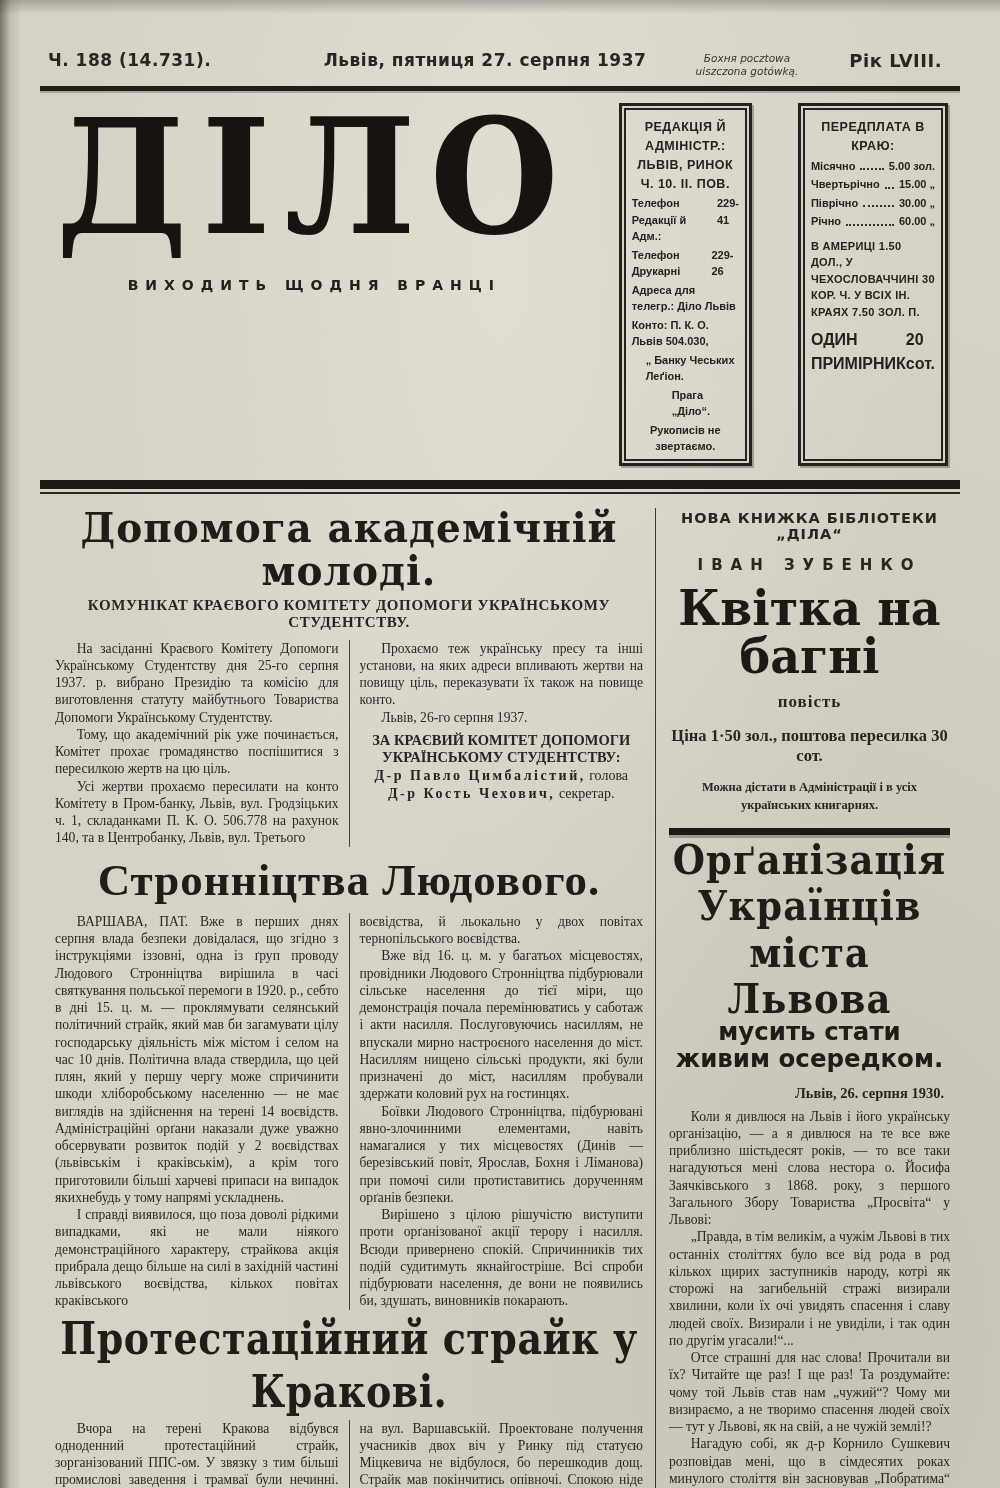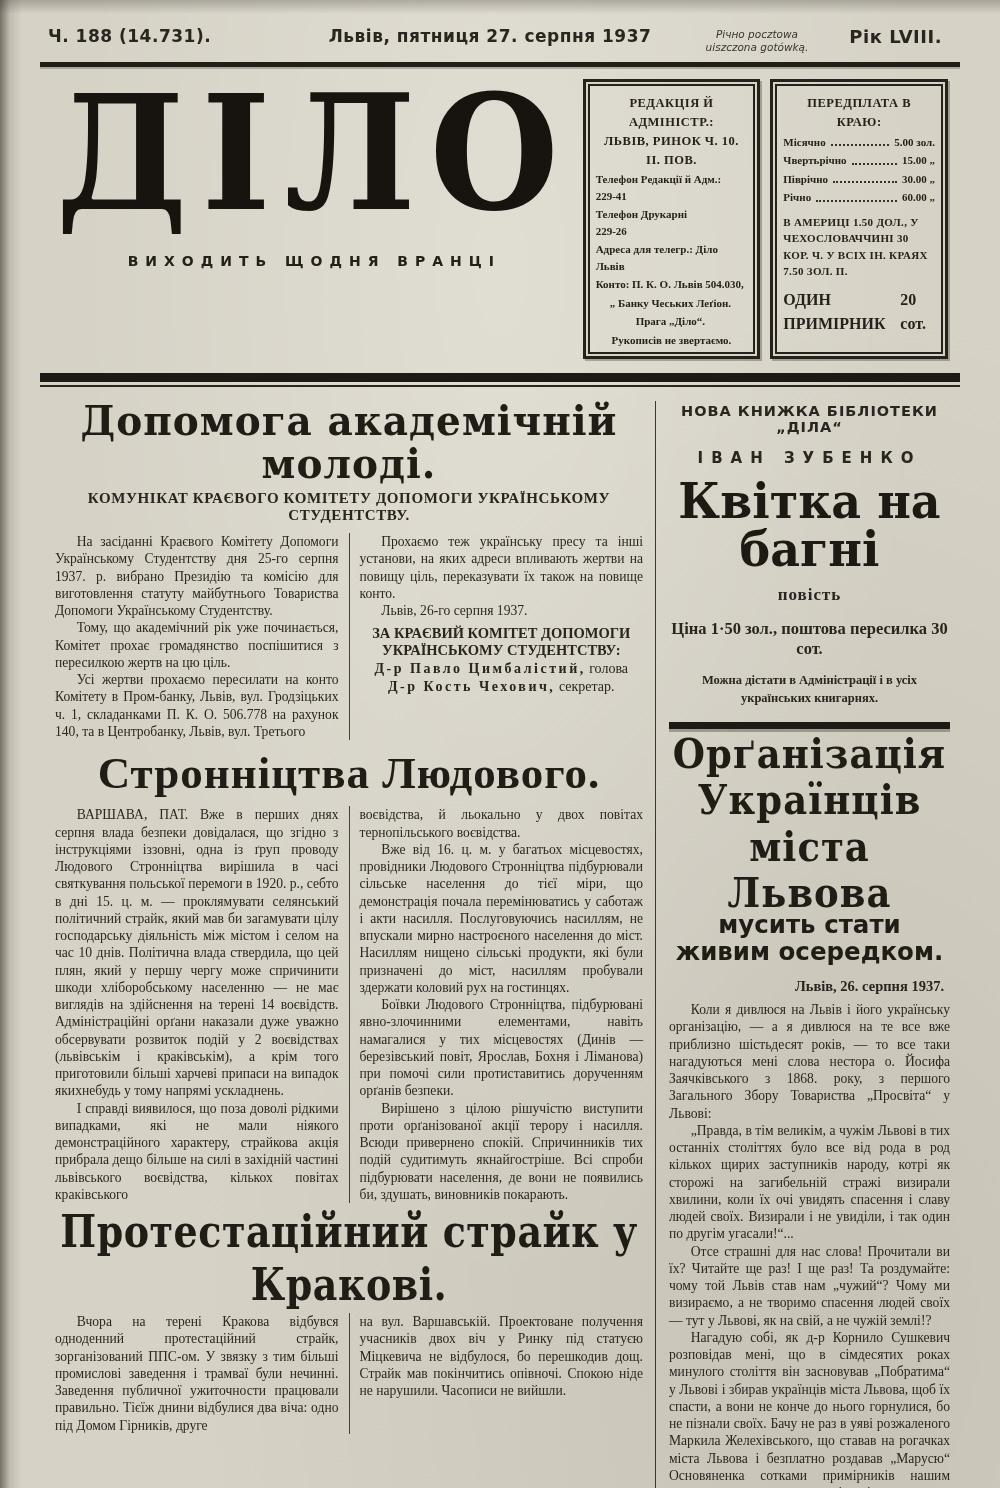--- a/index.html
+++ b/index.html
@@ -18,23 +18,23 @@
     font-family: "Liberation Serif", "DejaVu Serif", serif;
   }
   .page::after{ 
     content:""; position:absolute; left:0; top:0; right:0; height:14px;
     background:linear-gradient(180deg, rgba(30,27,21,0.25), rgba(0,0,0,0)); pointer-events:none;
   }
 
   
   .topbar {
     display:flex; align-items:flex-start;
-    padding: 26px 58px 6px 48px;
+    padding: 50px 58px 6px 48px;
     font-family: "DejaVu Sans", "Liberation Sans", sans-serif;
-    font-weight: bold; font-size: 17px; letter-spacing: .5px;
+    font-weight: bold; font-size: 17px; letter-spacing: .5px; gap: 10px;
   }
   .topbar .issue { width: 250px; }
   .topbar .date  { flex: 1; text-align: center; }
   .topbar .postal {
     width: 150px; font-weight: normal; font-size: 10.5px; line-height: 1.25;
     text-align: center; letter-spacing: 0; padding-top: 2px; color:#3a362e;
     font-style: italic;
   }
   .topbar .year { width: 110px; text-align: right; font-size: 18px; }
 
@@ -53,26 +53,26 @@
   }
   .tagline {
     margin-top: 26px;
     font-family: "DejaVu Sans", sans-serif; font-weight: bold;
     font-size: 14px; letter-spacing: 7px; color:#23201a;
   }
   .mbox {
     width: 198px; border: 3px solid #25221c;
     box-shadow: inset 0 0 0 2px #d6d2c6, inset 0 0 0 4px #25221c, 2px 2px 0 rgba(37,34,28,.3);
     padding: 12px 10px 8px 10px;
-    font-family: Liberation Serif, serif; font-size: 11px; font-weight: bold;
-    line-height: 1.5; color:#26221b;
+    font-family: Liberation Sans, sans-serif; font-size: 11px; font-weight: bold;
+    line-height: 1.5; color:#26221b;margin-left:36px;
   }
   .mbox .bx-title { text-align: center; font-size: 12.5px; letter-spacing: .5px; }
   .mbox .bx-line { margin-top: 2px; }
-  .mbox .tel { display:flex; justify-content: space-between; flex-direction: column; }
+  .mbox .tel { display:flex; justify-content: space-between; }
   .mbox .indent1 { padding-left: 14px; }
   .mbox .indent2 { padding-left: 40px; }
   .mbox .center { text-align: center; }
   .sub-row { display:flex; align-items: flex-end; }
   .sub-row .leader { flex: 1; border-bottom: 2px dotted #35312a; margin: 0 5px 4px 5px; }
   .abroad { margin-top: 8px; letter-spacing: .3px; }
   .single { margin-top: 8px; display:flex; justify-content: space-between; font-size: 16px; }
 
   .rule-combo { margin: 10px 40px 0 40px; }
   .rule-combo .thick { height: 9px; background: #1d1a15; }
@@ -121,21 +121,21 @@
 </style>
 </head>
 <body>
 
 <div class="page">
 
   <div class="topbar">
     <div class="issue">Ч. 188 (14.731).</div>
     <div class="date">Львів, пятниця 27. серпня 1937</div>
     <div class="postal">
-      <div>Річно pocztowa</div>
+      <div>Бохня pocztowa</div>
       <div>uiszczona gotówką.</div>
     </div>
     <div class="year">Рік LVIII.</div>
   </div>
   <div class="rule-top"></div>
 
   <div class="masthead">
     <div class="logo-col">
       <div class="logo">ДІЛО</div>
       <div class="tagline">ВИХОДИТЬ ЩОДНЯ ВРАНЦІ</div>
@@ -266,21 +266,21 @@
         <div class="ad-note">Можна дістати в Адміністрації і в усіх українських книгарнях.</div>
         <div class="ad-rule"></div>
       </div>
 
       <div class="article">
         <div class="hl hl-a5">
           <div>Орґанізація Українців</div>
           <div>міста Львова</div>
         </div>
         <div class="hl hl-a5b">мусить стати живим осередком.</div>
-        <div class="dateline">Львів, 26. серпня 1937.</div>
+        <div class="dateline">Львів, 26. серпня 1930.</div>
         <p class="body">Коли я дивлюся на Львів і його українську організацію, — а я дивлюся на те все вже приблизно шістьдесят років, — то все таки нагадуються мені слова нестора о. Йосифа Заячківського з 1868. року, з першого Загального Збору Товариства „Просвіта“ у Львові:</p>
         <p class="body">„Правда, в тім великім, а чужім Львові в тих останніх століттях було все від рода в род кількох щирих заступників народу, котрі як сторожі на загибельній стражі визирали хвилини, коли їх очі увидять спасення і славу людей своїх. Визирали і не увиділи, і так один по другім угасали!“...</p>
         <p class="body">Отсе страшні для нас слова! Прочитали ви їх? Читайте ще раз! І ще раз! Та роздумайте: чому той Львів став нам „чужий“? Чому ми визираємо, а не творимо спасення людей своїх — тут у Львові, як на свій, а не чужій землі!?</p>
         <p class="body">Нагадую собі, як д-р Корнило Сушкевич розповідав мені, що в сімдесятих роках минулого століття він засновував „Побратима“ у Львові і збирав українців міста Львова, щоб їх спасти, а вони не конче до нього горнулися, бо не пізнали своїх. Бачу не раз в уяві розжаленого Маркила Желехівського, що ставав на рогачках міста Львова і безплатно роздавав „Марусю“ Основяненка сотками примірників нашим людям, що приходили до міста і виходили за місто, щоб їх приєднати до „стражі спасення“; а вони втікали від нього, бо не розуміли: чого від них хоче той пан, що безплатно роздає якісь книжки?...</p>
 
       </div>
 
     </div>
   </div>
 

